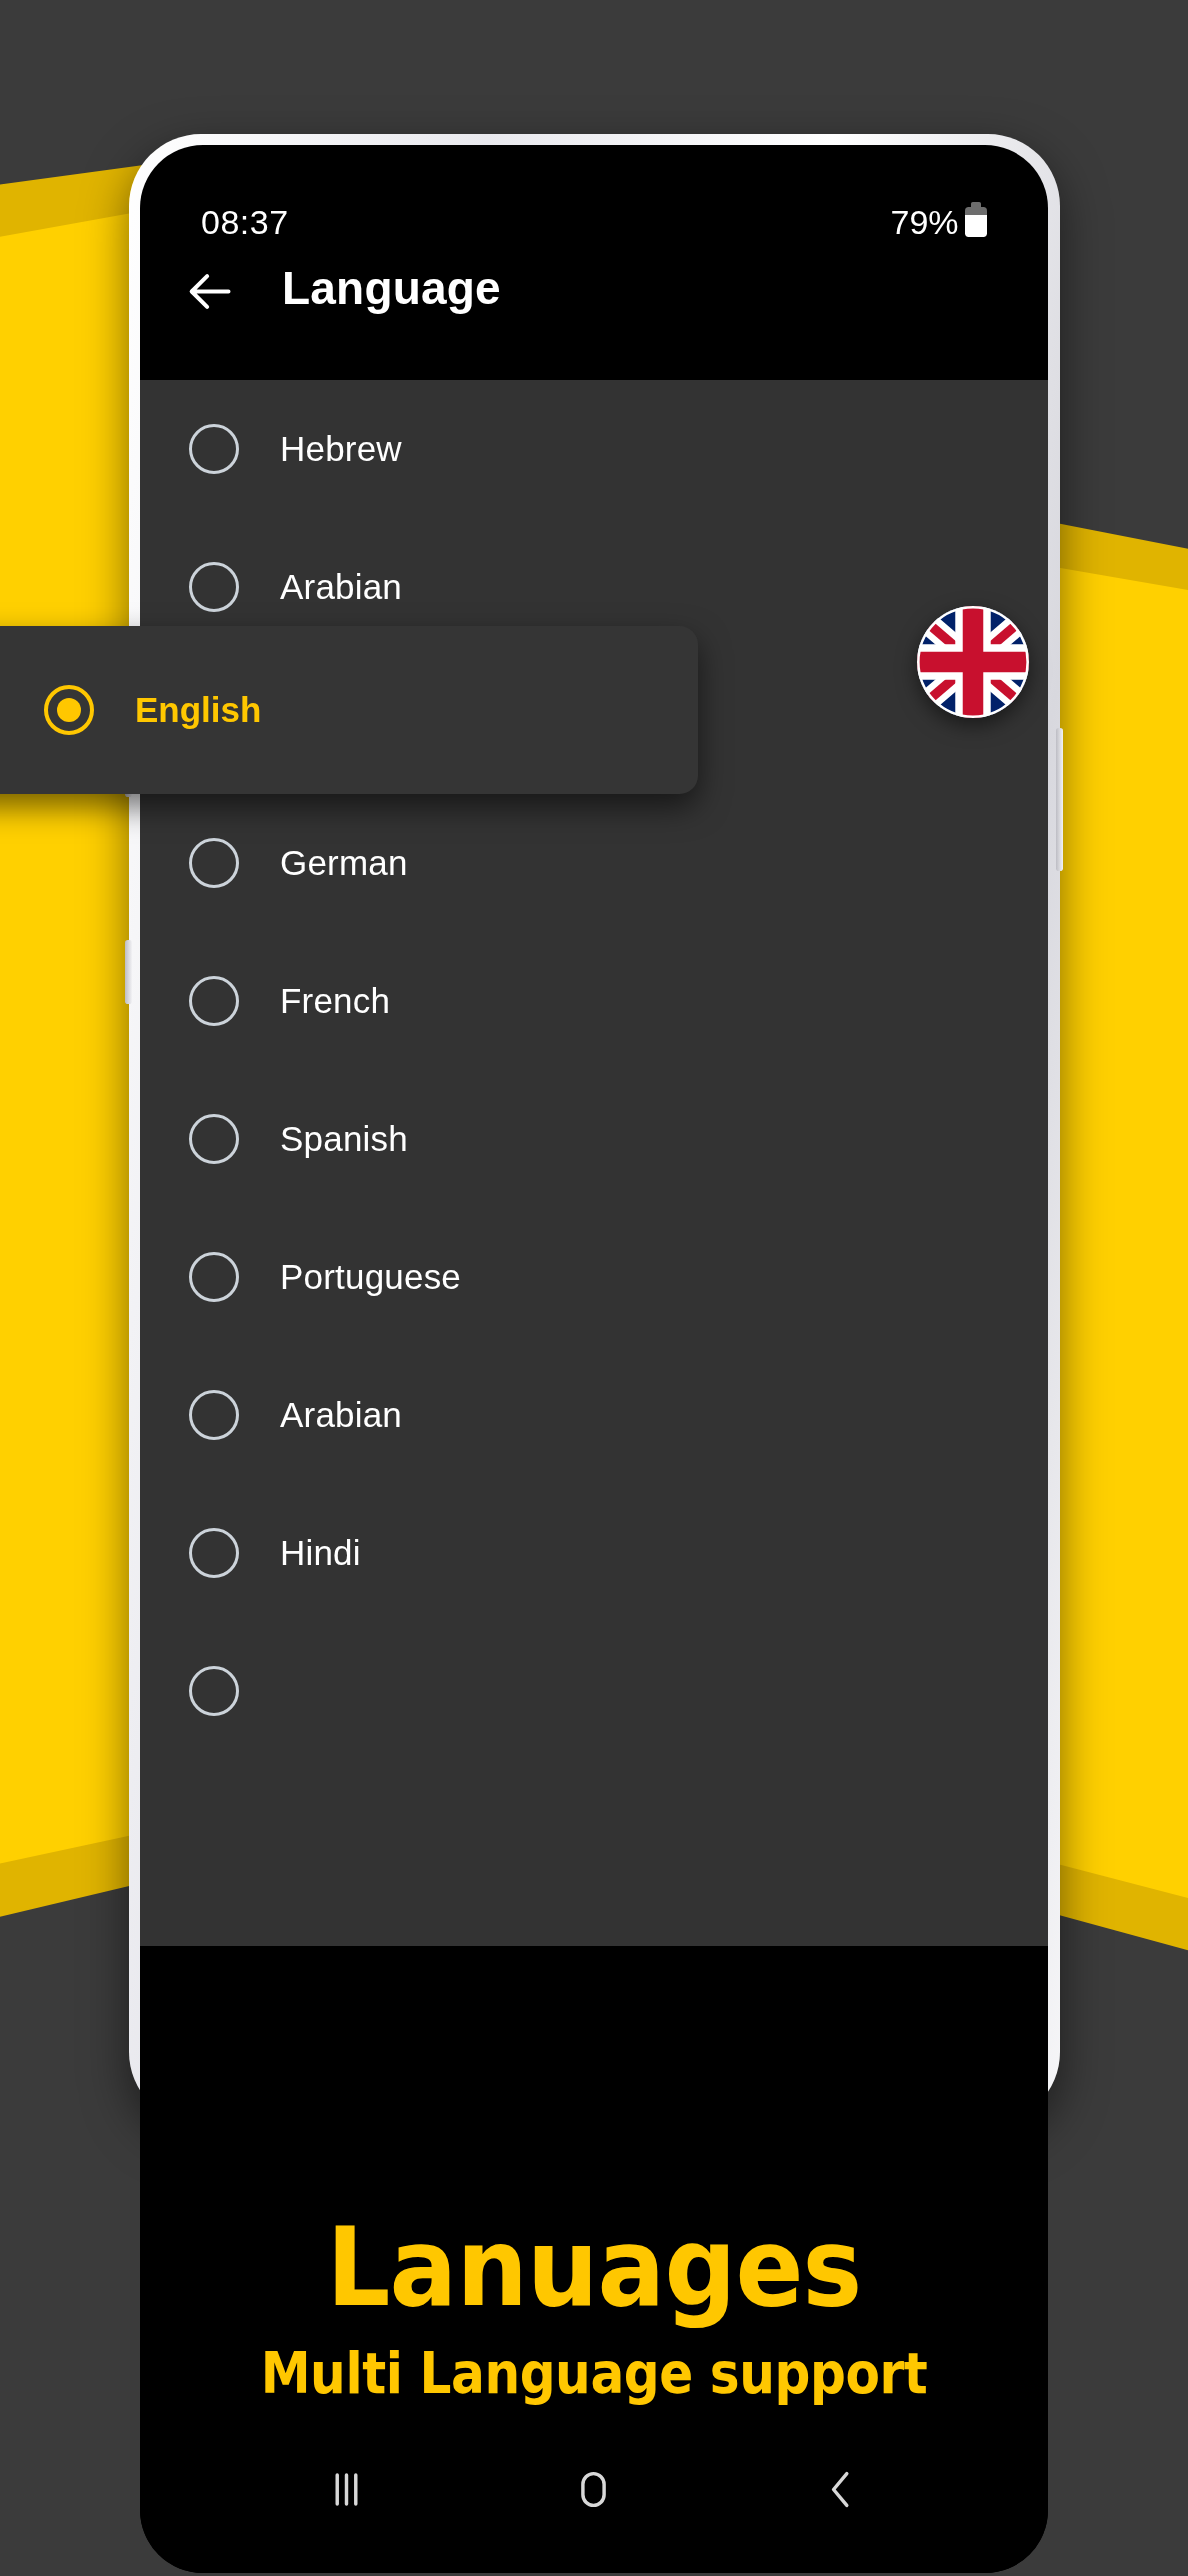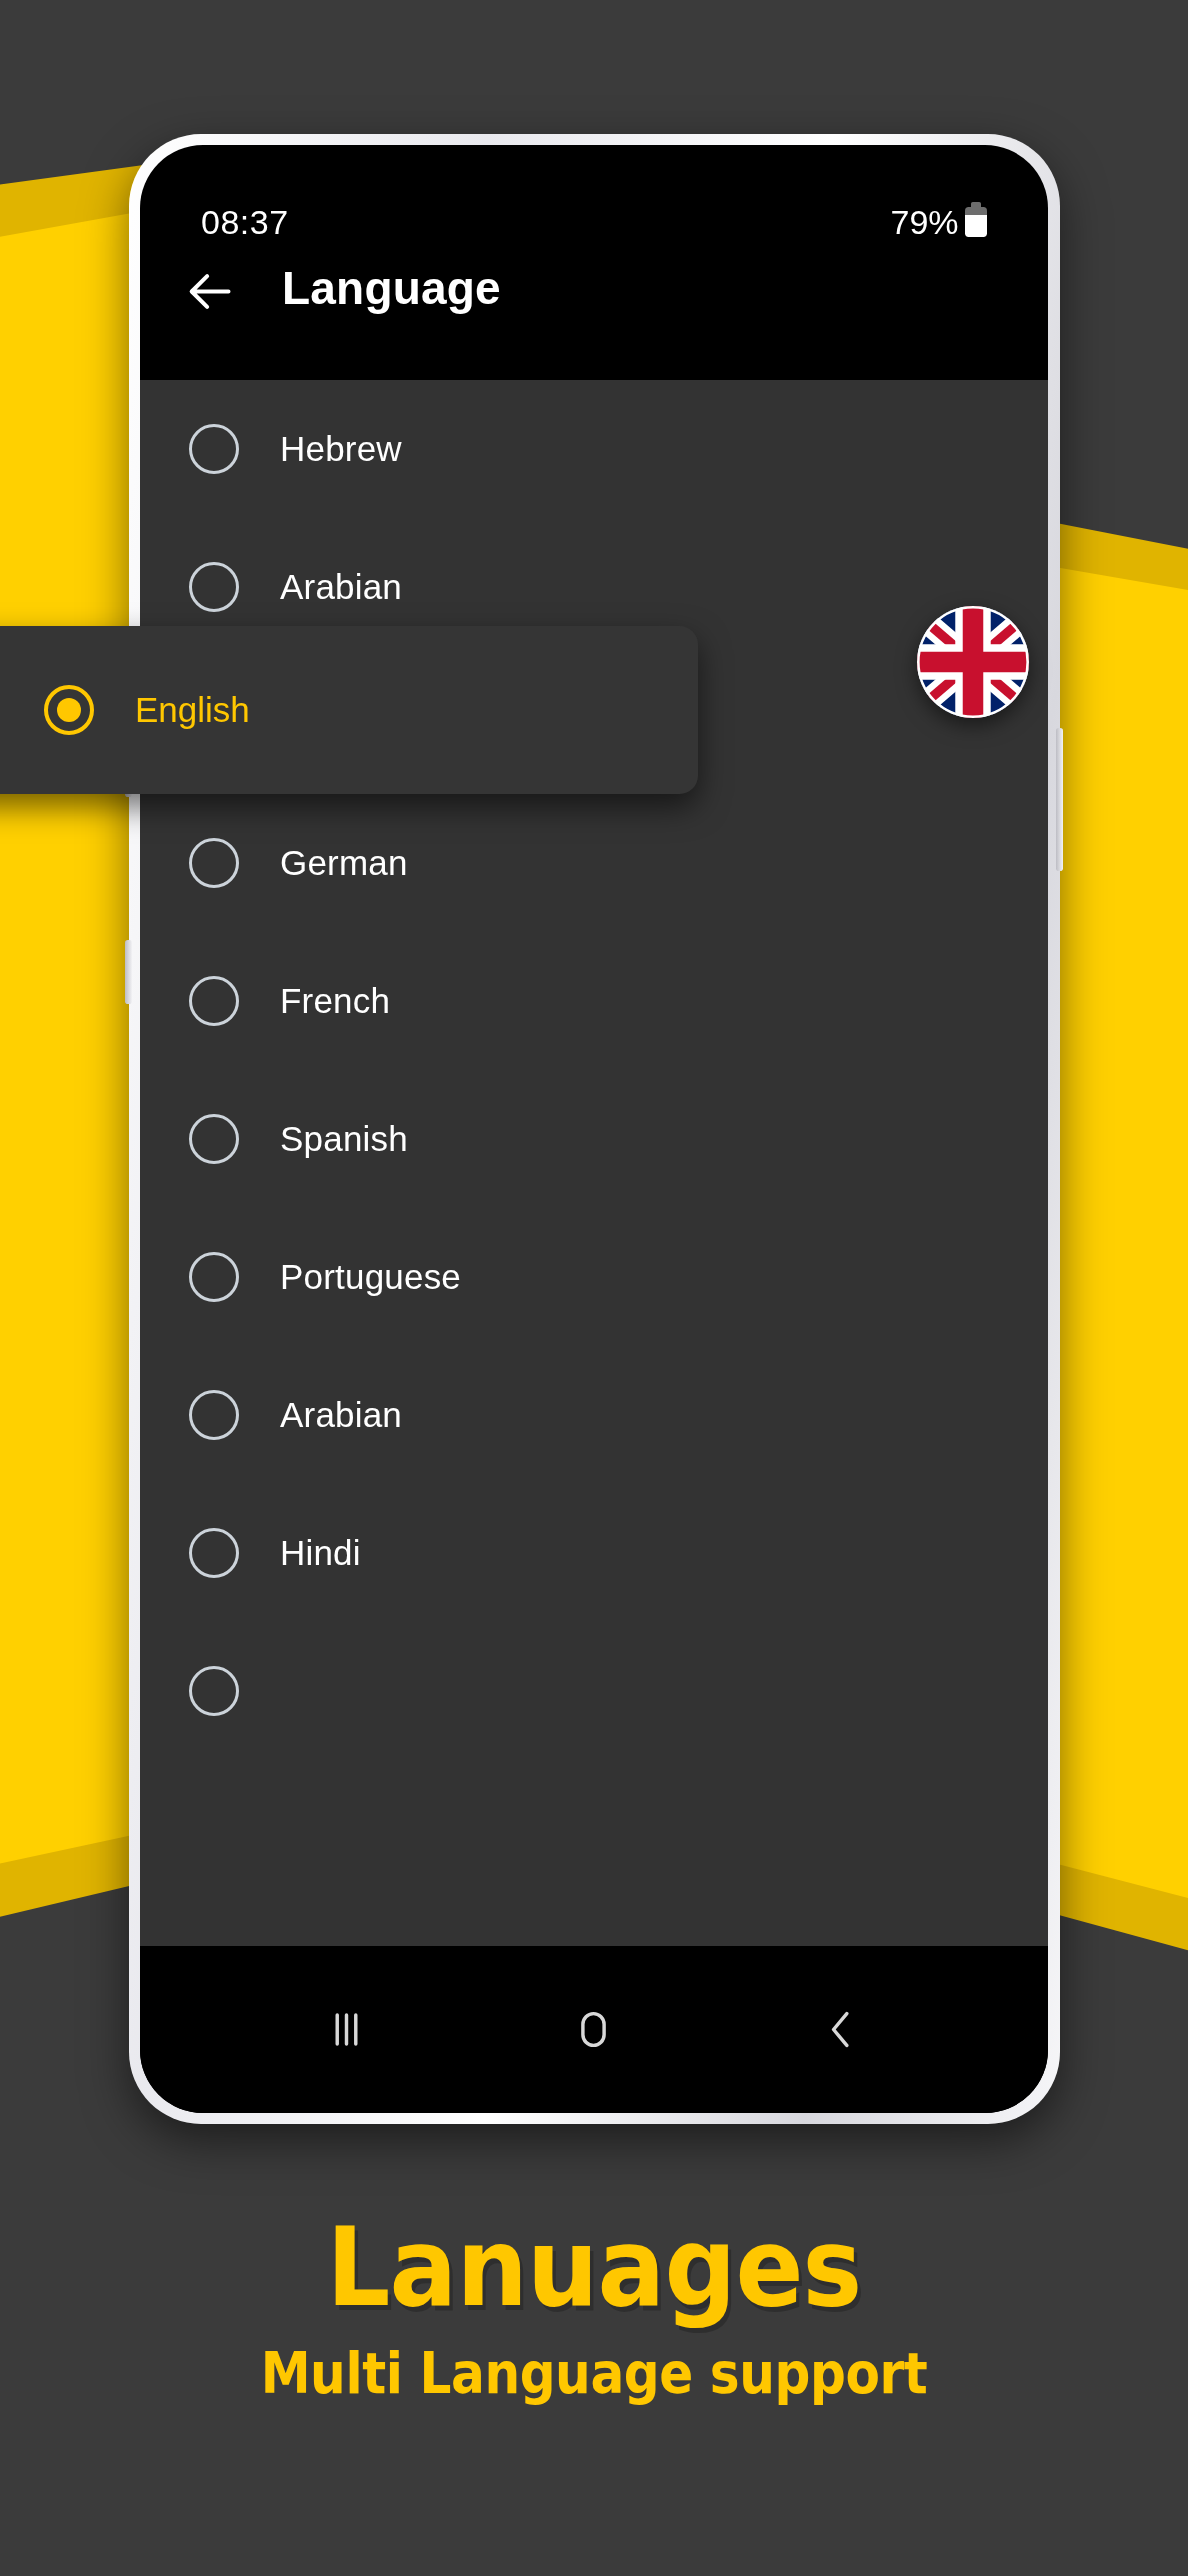--- a/index.html
+++ b/index.html
@@ -45,21 +45,21 @@
   }
   #phone-body {
     position:absolute; left:129px; top:134px;
     width:931px; height:1990px;
     border-radius:72px;
     background:linear-gradient(100deg,#ffffff 0%,#e9e9ee 28%,#ffffff 55%,#d8d8de 80%,#f6f6f8 100%);
     box-shadow:0 16.6px 46px rgba(0,0,0,.5);
   }
   #phone-screen {
     position:absolute; left:140px; top:145px;
-    width:908px; height:1968px;
+    width:908px; height:2428px;
     border-radius:63px;
     background:#000;
     overflow:hidden;
   }
   #screen-inner { position:absolute; inset:0; }
 
   
   .side-btn { position:absolute; background:linear-gradient(90deg,#bdbdc4,#f2f2f5); border-radius:2.8px; }
   #sb1 { left:125px; top:700px; width:7.4px; height:97px; }
   #sb2 { left:125px; top:940px; width:7.4px; height:64px; }
@@ -145,21 +145,21 @@
   #selected-radio {
     width:50px; height:50px; border-radius:50%;
     border:4.6px solid #FFC700; position:relative; flex:0 0 auto;
   }
   #selected-radio::after{
     content:""; position:absolute; left:50%; top:50%;
     transform:translate(-50%,-50%);
     width:24px; height:24px; border-radius:50%; background:#FFC700;
   }
   #selected-label {
-    margin-left:41px; color:#FFC700; font-size:35px;
+    margin-left:41px; color:#FFC700; font-size:35px;font-weight:bold;
   }
 
   
   #flag-badge {
     position:absolute; left:917px; top:606px;
     width:112px; height:112px; border-radius:50%;
     overflow:hidden;
     box-shadow:0 7.4px 20px rgba(0,0,0,.5);
     z-index:40;
     background:#fff;

